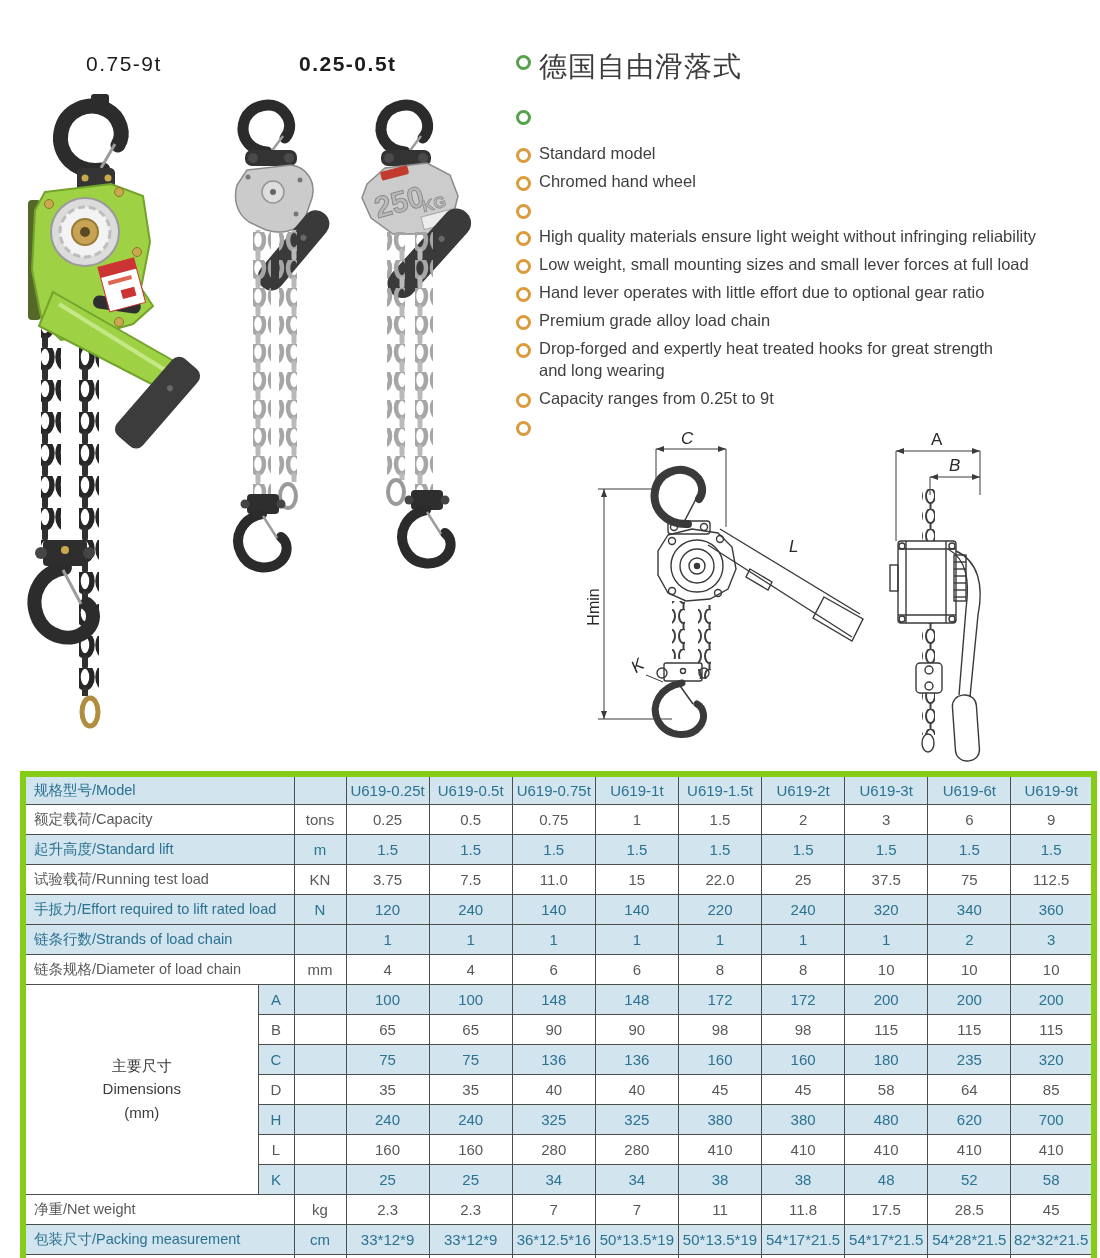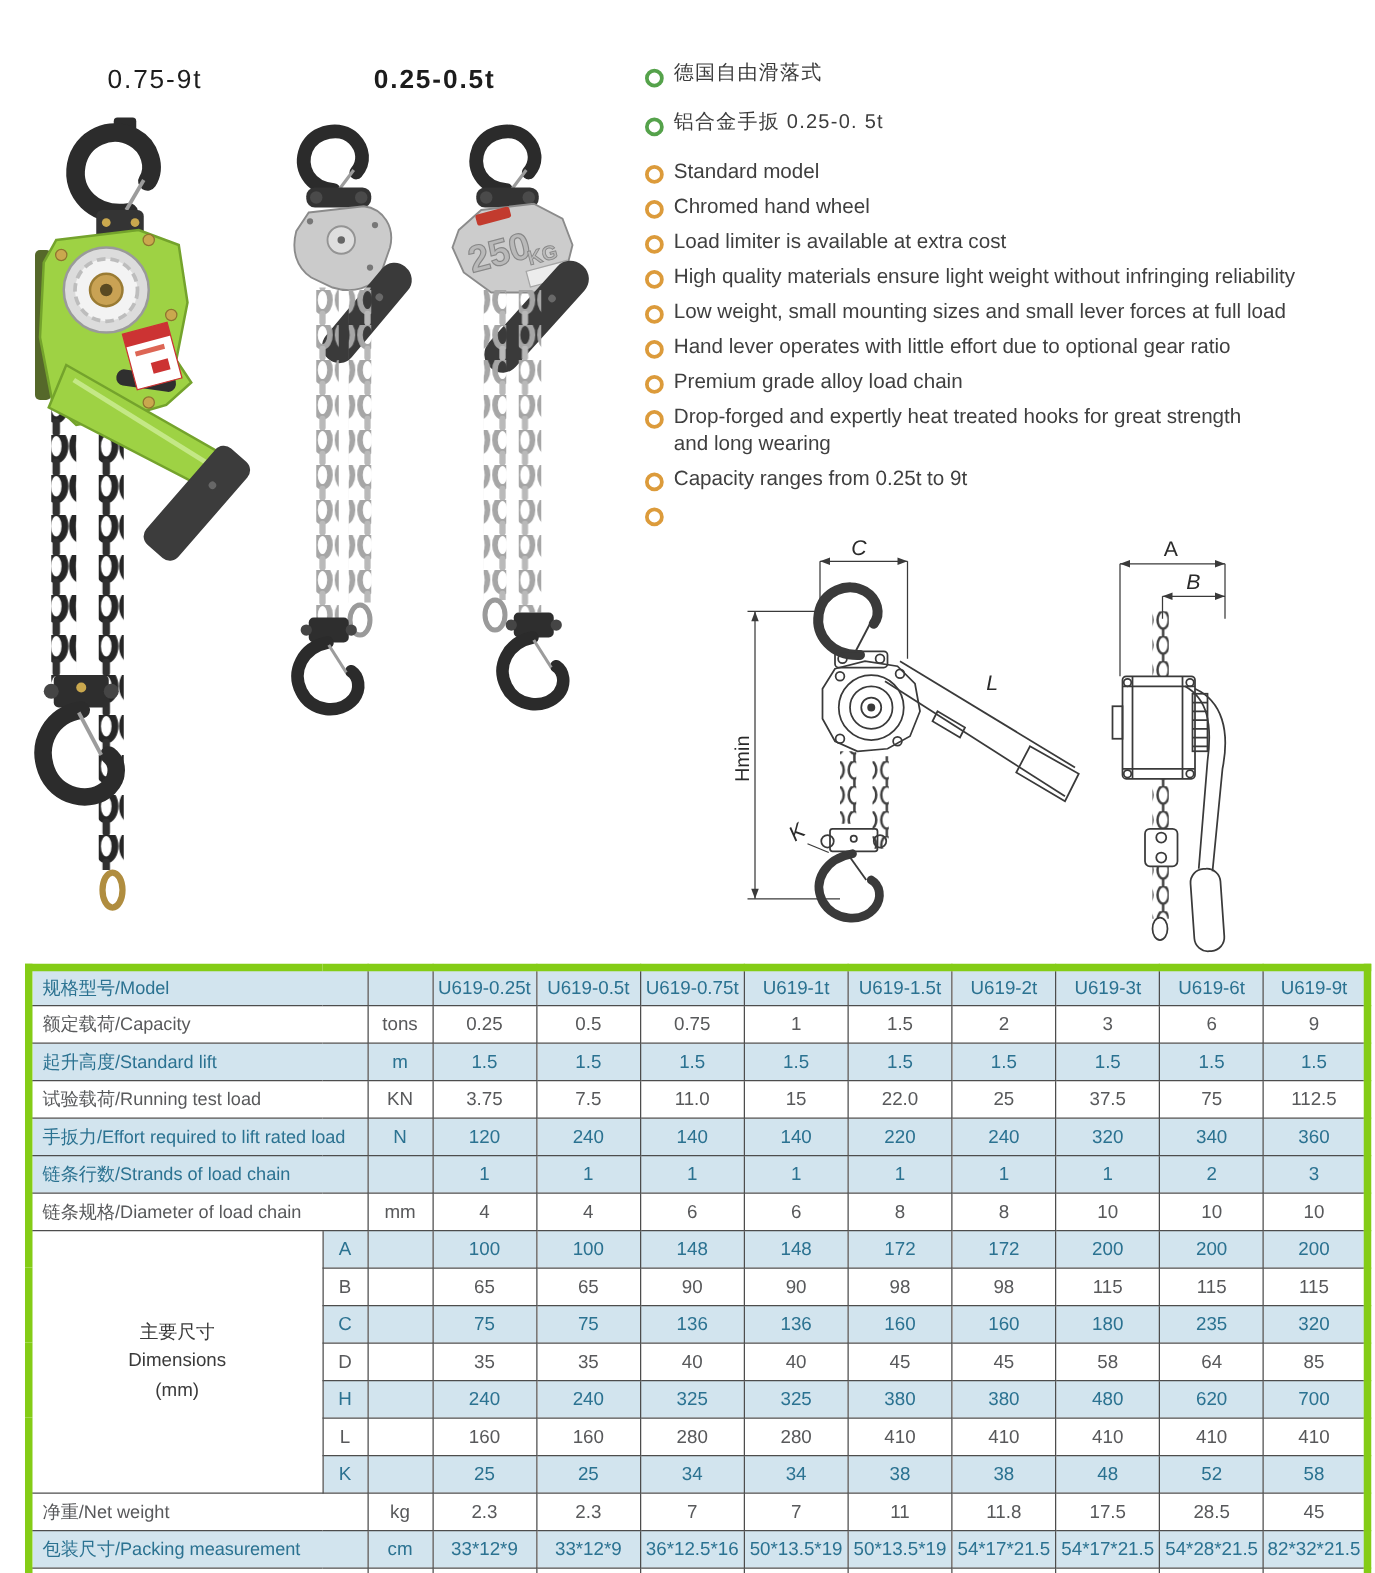--- a/index.html
+++ b/index.html
@@ -6,21 +6,21 @@
   #canvas{position:relative;width:1100px;height:1258px;background:#fff;overflow:hidden;
           font-family:"Liberation Sans","DejaVu Sans",sans-serif;margin-top:44px;}
   
   .ptitle{position:absolute;font-size:21px;color:#1c1c1c;letter-spacing:1.5px;}
   
   #features{position:absolute;left:516px;top:4px;width:586px;}
   #features ul{list-style:none;margin:0;padding:0;}
   li.feat{display:flex;align-items:flex-start;}
   li.feat .blt{flex:0 0 auto;width:9px;height:9px;border-radius:50%;background:#fff;margin:6px 8px 0 0;}
   li.cn{margin-bottom:17px;}
-  li.cn .txt{font-size:16px;color:#3c3c3c;letter-spacing:1px;}
+  li.cn .txt{font-size:28px;color:#3c3c3c;letter-spacing:1px;}
   li.cn .blt{border:3px solid #55a24b;margin-top:7px;}
   li.en{margin-bottom:6px;}
   li.en .txt{font-size:16.5px;line-height:22px;color:#3f3f3f;white-space:pre-line;}
   li.en .blt{border:3px solid #dc9b3b;}
   
   #spec{position:absolute;left:20px;top:727px;}
   table.spec{border-collapse:collapse;table-layout:fixed;width:1077px;font-size:15px;
              border:6px solid #84cc16;}
   table.spec td{border:1px solid #4d4d4d;height:30px;box-sizing:border-box;text-align:center;
                 padding:0 2px;color:#58595b;background:#fff;overflow:hidden;white-space:nowrap;}
@@ -155,33 +155,31 @@
   </svg>
 
   <div id="features">
     <ul>
         <li class="feat cn">
           <span class="blt"></span>
           <span class="txt">德国自由滑落式</span>
         </li>
         <li class="feat cn">
           <span class="blt"></span>
-          <span class="txt">铝合金手扳 0.25-0. 5t</span>
         </li>
         <li class="feat en">
           <span class="blt"></span>
           <span class="txt">Standard model</span>
         </li>
         <li class="feat en">
           <span class="blt"></span>
           <span class="txt">Chromed hand wheel</span>
         </li>
         <li class="feat en">
           <span class="blt"></span>
-          <span class="txt">Load limiter is available at extra cost</span>
         </li>
         <li class="feat en">
           <span class="blt"></span>
           <span class="txt">High quality materials ensure light weight without infringing reliability</span>
         </li>
         <li class="feat en">
           <span class="blt"></span>
           <span class="txt">Low weight, small mounting sizes and small lever forces at full load</span>
         </li>
         <li class="feat en">

